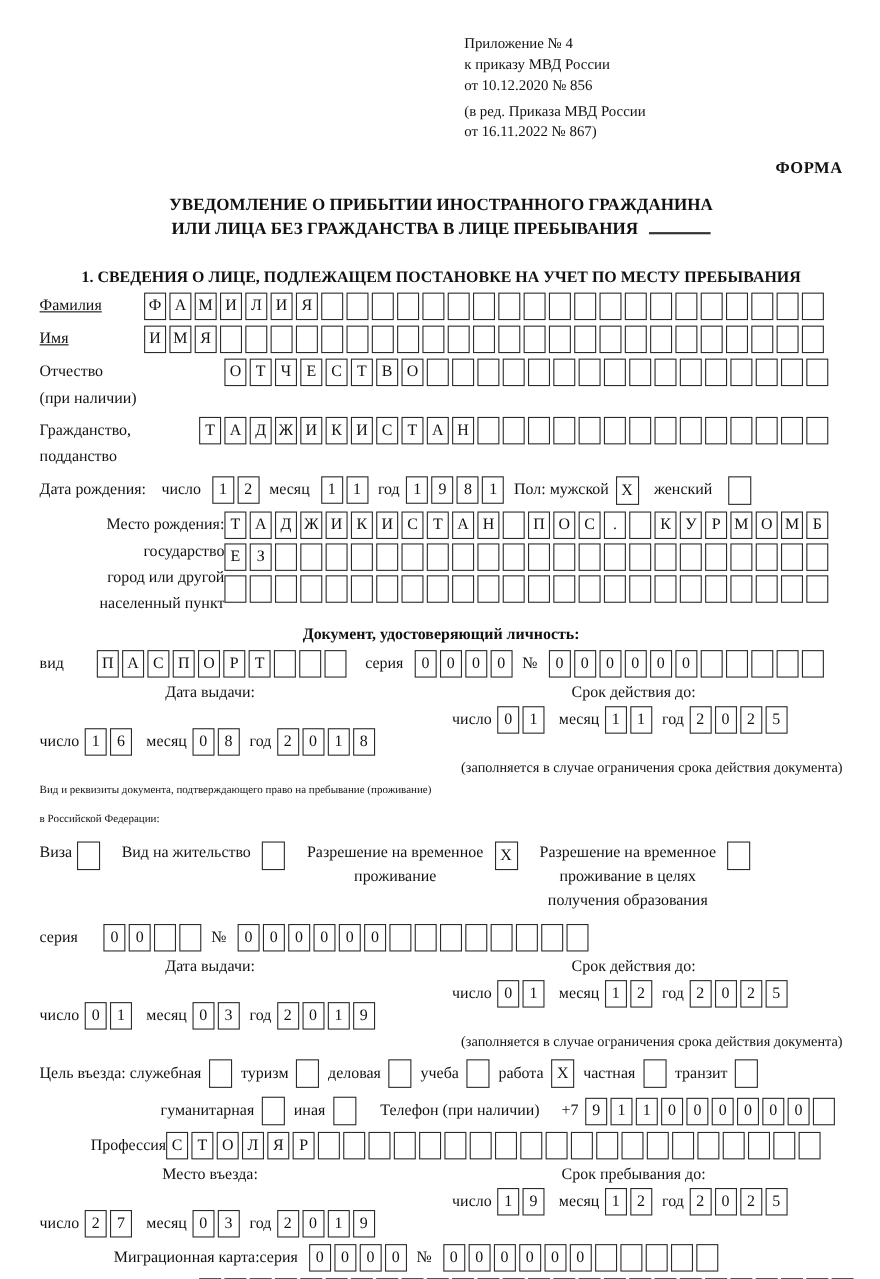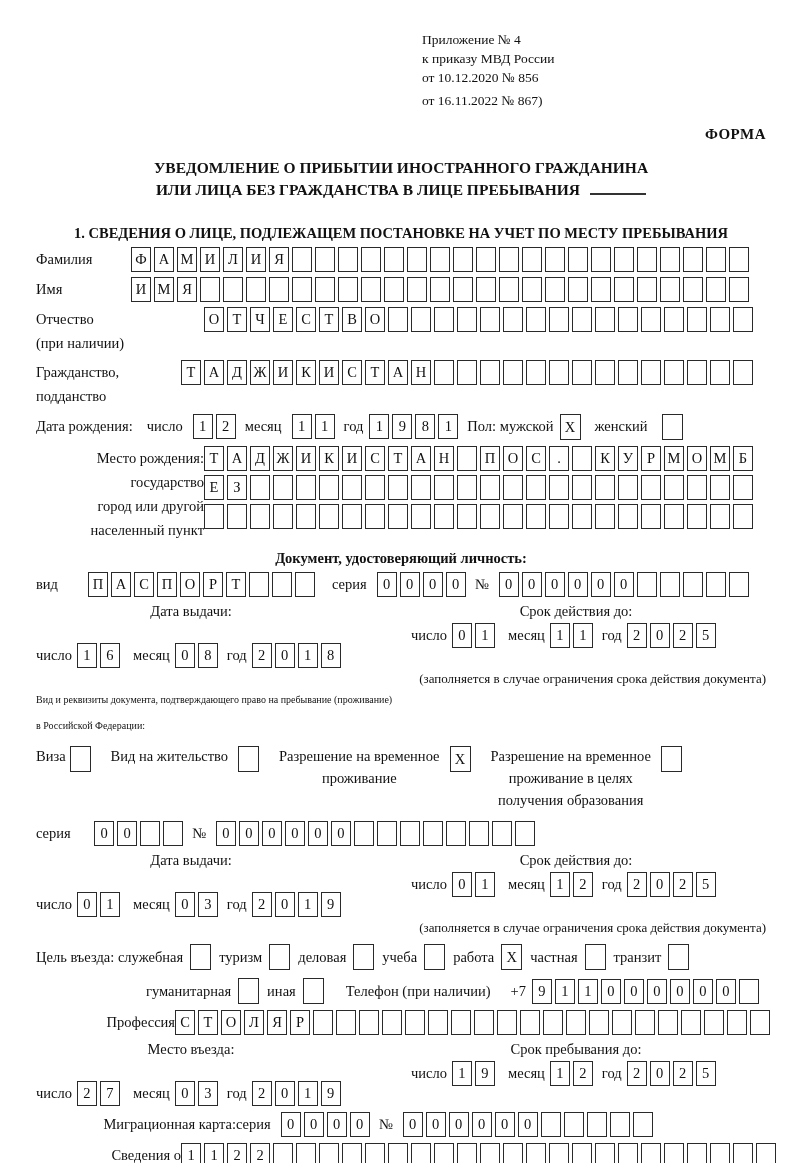--- a/index.html
+++ b/index.html
@@ -13,21 +13,21 @@
   .forma{text-align:right;font-weight:bold;font-size:15px;margin-top:16px;letter-spacing:.5px;}
 
   
   .title{ text-align:center;font-weight:bold;font-size:15.5px;line-height:22px;margin-top:14px;}
   .blank-line{display:inline-block;width:56px;border-bottom:2px solid #333;height:12px;margin-left:10px;}
   .sec-heading{text-align:center;font-weight:bold;font-size:14.5px;margin-top:24px;margin-bottom:0;}
 
   
   .frow{display:flex;align-items:flex-start;margin-top:5px;}
   .flabel{font-size:14.5px;line-height:24px;flex:0 0 auto;}
-  .w95{width:95px;} .w168{width:168px;} .w145{width:145px;} .w115{width:115px;margin-left:24px;}
+  .w95{width:95px;text-decoration:underline;} .w168{width:168px;} .w145{width:145px;} .w115{width:115px;}
   .cells{display:flex;flex-wrap:nowrap;}
   .cell{width:18px;height:23px;border:1.6px solid #2a2a2a;margin-right:3px;flex:0 0 auto;
         display:flex;align-items:center;justify-content:center;
         font-size:14.5px;line-height:1;background:#fff;}
   .cbox{width:19px;height:24px;border:1.6px solid #2a2a2a;display:inline-flex;align-items:center;
         justify-content:center;font-size:14.5px;vertical-align:middle;background:#fff;flex:0 0 auto;}
   .stack{display:flex;flex-direction:column;row-gap:4px;}
   .mini{font-size:14.5px;line-height:24px;}
   .ml6{margin-left:6px;} .ml10{margin-left:10px;} .ml14{margin-left:14px;} .ml20{margin-left:20px;} .mt6{margin-top:6px;text-align:right;} .mt10{margin-top:10px;}
 
@@ -57,20 +57,21 @@
 </head>
 <body>
 
 <div class="page">
 
   <div class="appendix">
     <div>Приложение № 4</div>
     <div>к приказу МВД России</div>
     <div>от 10.12.2020 № 856</div>
     <div class="gap"></div>
+    <div>(в ред. Приказа МВД России</div>
     <div>от 16.11.2022 № 867)</div>
   </div>
   <div class="forma">ФОРМА</div>
 
   <div class="title">
     <div>УВЕДОМЛЕНИЕ О ПРИБЫТИИ ИНОСТРАННОГО ГРАЖДАНИНА</div>
     <div><span>ИЛИ ЛИЦА БЕЗ ГРАЖДАНСТВА В ЛИЦЕ ПРЕБЫВАНИЯ</span><span class="blank-line"></span></div>
   </div>
 
   <div class="sec-heading">1. СВЕДЕНИЯ О ЛИЦЕ, ПОДЛЕЖАЩЕМ ПОСТАНОВКЕ НА УЧЕТ ПО МЕСТУ ПРЕБЫВАНИЯ</div>

